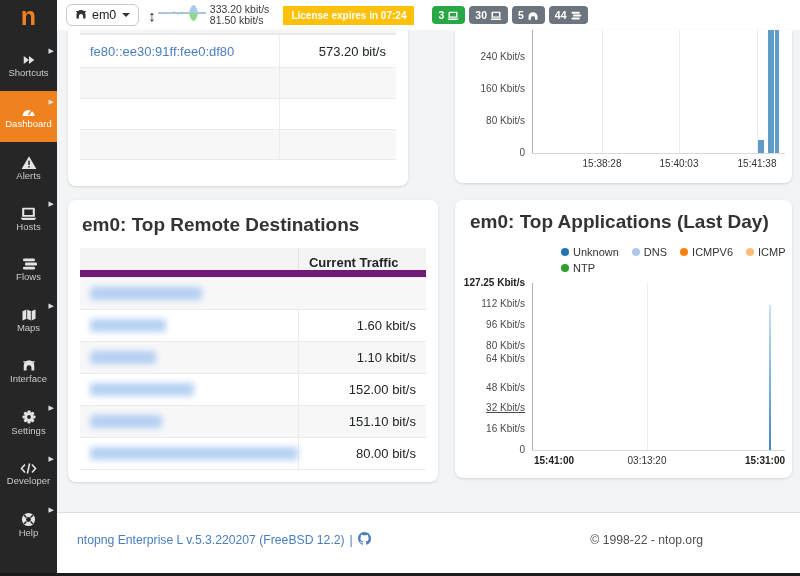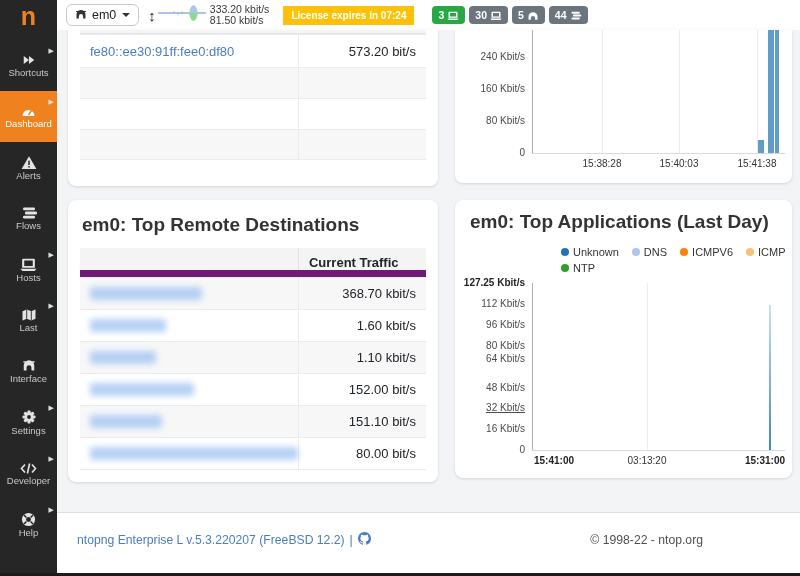--- a/index.html
+++ b/index.html
@@ -25,21 +25,21 @@
   .nav { position:absolute; top:40px; left:0; right:0; }
   .nav-item { position:relative; height:51px; display:flex; flex-direction:column; align-items:center; justify-content:center; gap:0; cursor:pointer; }
   .nav-item.active { background:#f0811f; }
   .nav-item .nlabel { font-size:9.5px; color:#c9c9c9; }
   .nav-item.active .nlabel { color:#fff; }
   .nav-item svg { display:block; }
   .subcaret { position:absolute; right:3px; top:7px; font-size:7px; color:#ddd; line-height:1; }
 
   
   .card { position:absolute; background:#fff; box-shadow:0 1px 3px rgba(0,0,0,.13); }
-  .card-tl { left:68px; top:30px; width:370px; height:156px; border-radius:0 0 8px 8px; padding:0 12px; }
+  .card-tl { left:68px; top:30px; width:340px; height:156px; border-radius:0 0 8px 8px; padding:0 12px; }
   .card-tr { left:455px; top:30px; width:337px; height:153px; border-radius:0 0 8px 8px; }
   .card-bl { left:68px; top:200px; width:370px; height:282px; border-radius:8px; padding:12px; }
   .card-br { left:455px; top:200px; width:337px; height:278px; border-radius:8px; }
   .card-title { font-size:19px; font-weight:600; color:#333; }
 
   
   .tbl { width:100%; border-bottom:1px solid #e9ecef; }
   .trow { display:flex; border-top:1px solid #e9ecef; }
   .trow:first-child { border-top:none; }
   .trow.gray { background:#f7f7f8; }
@@ -189,51 +189,51 @@
             <svg width="16" height="15" viewBox="0 0 16 15">
               <path fill="#e3e3e3" d="M8 1.2 15.4 14H.6z"></path>
               <rect x="7.25" y="5.6" width="1.5" height="4.4" fill="#262626"></rect>
               <rect x="7.25" y="11.1" width="1.5" height="1.5" fill="#262626"></rect>
             </svg>
           </span>
         <span class="nlabel">Alerts</span>
       </div>
 
       <div class="nav-item">
+        <span class="subcaret">▶</span>
+        <span>
+            <svg width="17" height="15" viewBox="0 0 16 14">
+              <path fill="#e3e3e3" d="M3 1.5h10a1 1 0 0 1 1 1V10H2V2.5a1 1 0 0 1 1-1zm1 1.7v5.1h8V3.2zM.5 11h15l-1.7 2.2H2.2z"></path>
+            </svg>
+          </span>
+        <span class="nlabel">Hosts</span>
+      </div>
+
+      <div class="nav-item">
         <span>
             <svg width="16" height="14" viewBox="0 0 16 14">
               <g fill="#e3e3e3">
                 <rect x="2" y="1.5" width="12" height="2.8" rx="1.2"></rect>
                 <rect x="4" y="5.6" width="12" height="2.8" rx="1.2"></rect>
                 <rect x="2" y="9.7" width="12" height="2.8" rx="1.2"></rect>
               </g>
             </svg>
           </span>
         <span class="nlabel">Flows</span>
       </div>
 
       <div class="nav-item">
         <span class="subcaret">▶</span>
         <span>
-            <svg width="17" height="15" viewBox="0 0 16 14">
-              <path fill="#e3e3e3" d="M3 1.5h10a1 1 0 0 1 1 1V10H2V2.5a1 1 0 0 1 1-1zm1 1.7v5.1h8V3.2zM.5 11h15l-1.7 2.2H2.2z"></path>
-            </svg>
-          </span>
-        <span class="nlabel">Hosts</span>
-      </div>
-
-      <div class="nav-item">
-        <span class="subcaret">▶</span>
-        <span>
             <svg width="16" height="14" viewBox="0 0 16 14">
               <path fill="#e3e3e3" d="M1.5 3.2 5.7 1.5l4.6 1.7L14.5 1.5v9.3l-4.2 1.7-4.6-1.7-4.2 1.7z"></path>
               <path d="M5.7 1.5v9.3M10.3 3.2v9.3" stroke="#262626" stroke-width=".9" fill="none"></path>
             </svg>
           </span>
-        <span class="nlabel">Last</span>
+        <span class="nlabel">Maps</span>
       </div>
 
       <div class="nav-item">
         <span>
             <svg width="16" height="14" viewBox="0 0 16 16">
               <path fill="#e3e3e3" d="M1.5 2.5h13v1.6h-13zM2 13V7.4A6 6 0 0 1 14 7.4V13h-3.2V9.8a2.8 2.8 0 0 0-5.6 0V13z"></path>
             </svg>
           </span>
         <span class="nlabel">Interface</span>
       </div>
@@ -340,21 +340,20 @@
     <div class="card-title" style="margin:2px 0 0 2px;">em0: Top Remote Destinations</div>
     <div class="rt-table">
       <div class="rt-head">
         <div class="tcell-l"></div>
         <div class="tcell-r">Current Traffic</div>
       </div>
       <div class="rt-row">
         <div class="tcell-l">
             <div class="blur-pill"></div>
           </div>
-        <div class="tcell-r">368.70 kbit/s</div>
       </div>
       <div class="rt-row">
         <div class="tcell-l">
             <div class="blur-pill"></div>
           </div>
         <div class="tcell-r">1.60 kbit/s</div>
       </div>
       <div class="rt-row">
         <div class="tcell-l">
             <div class="blur-pill"></div>

